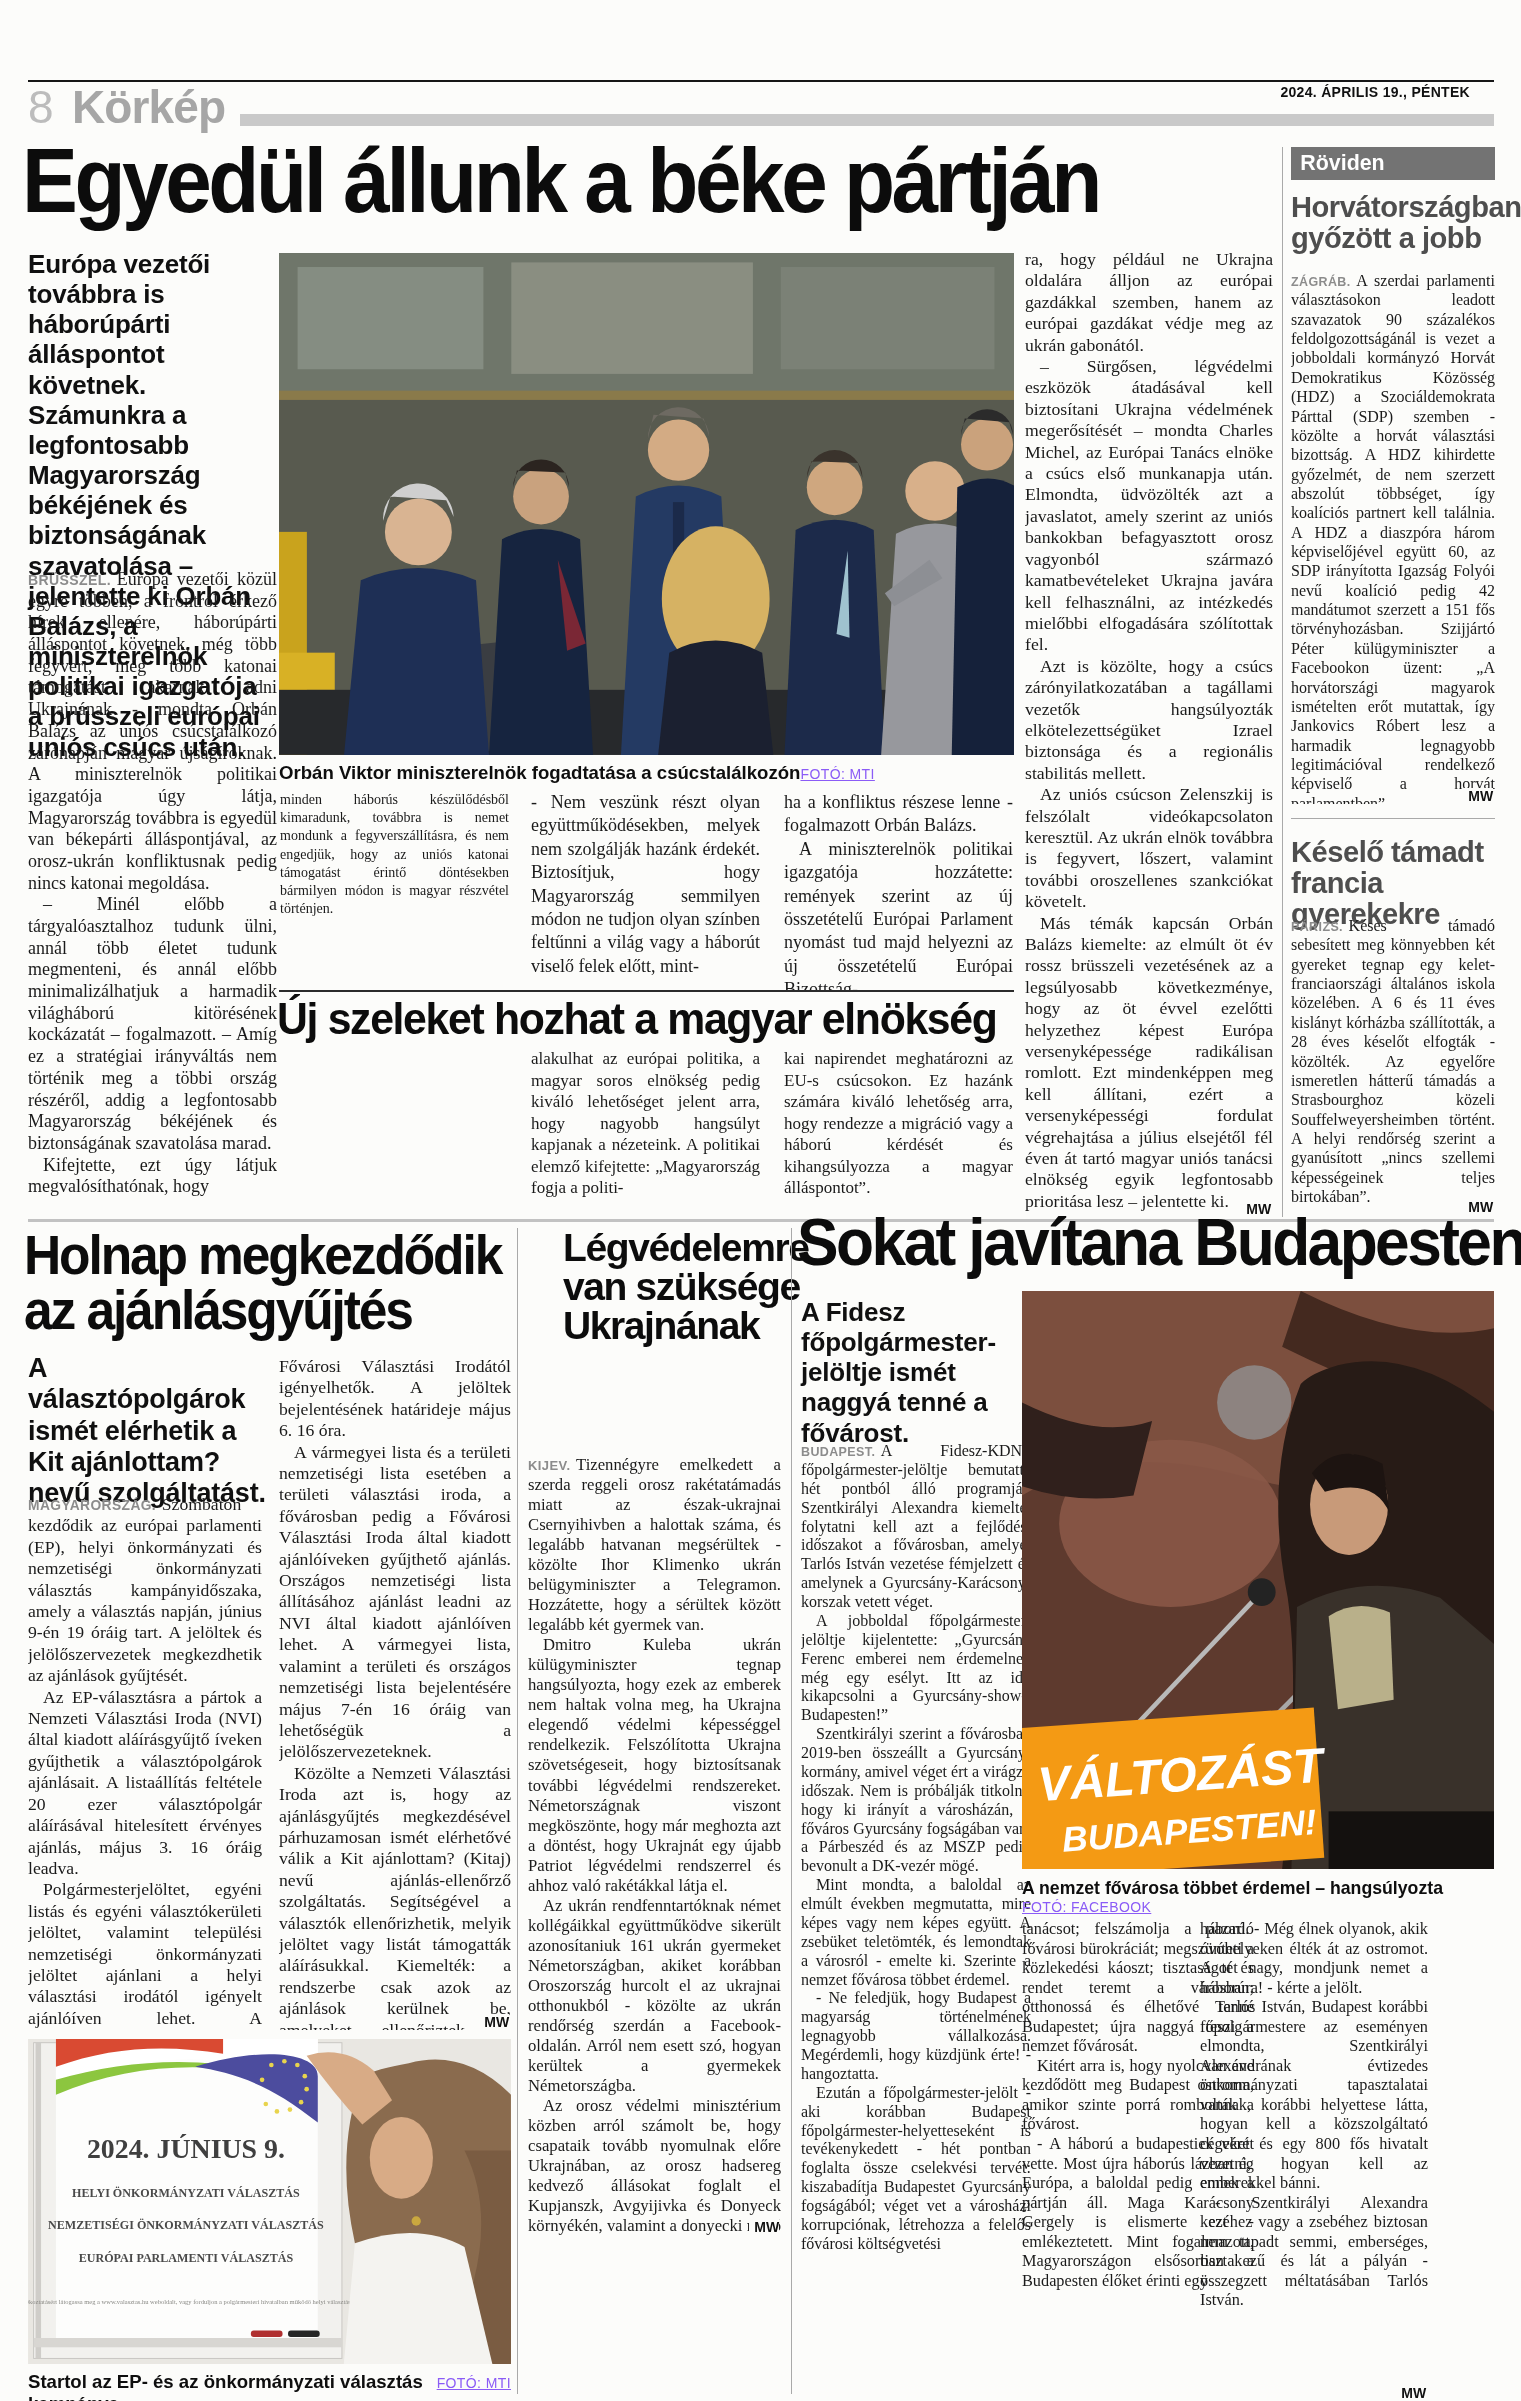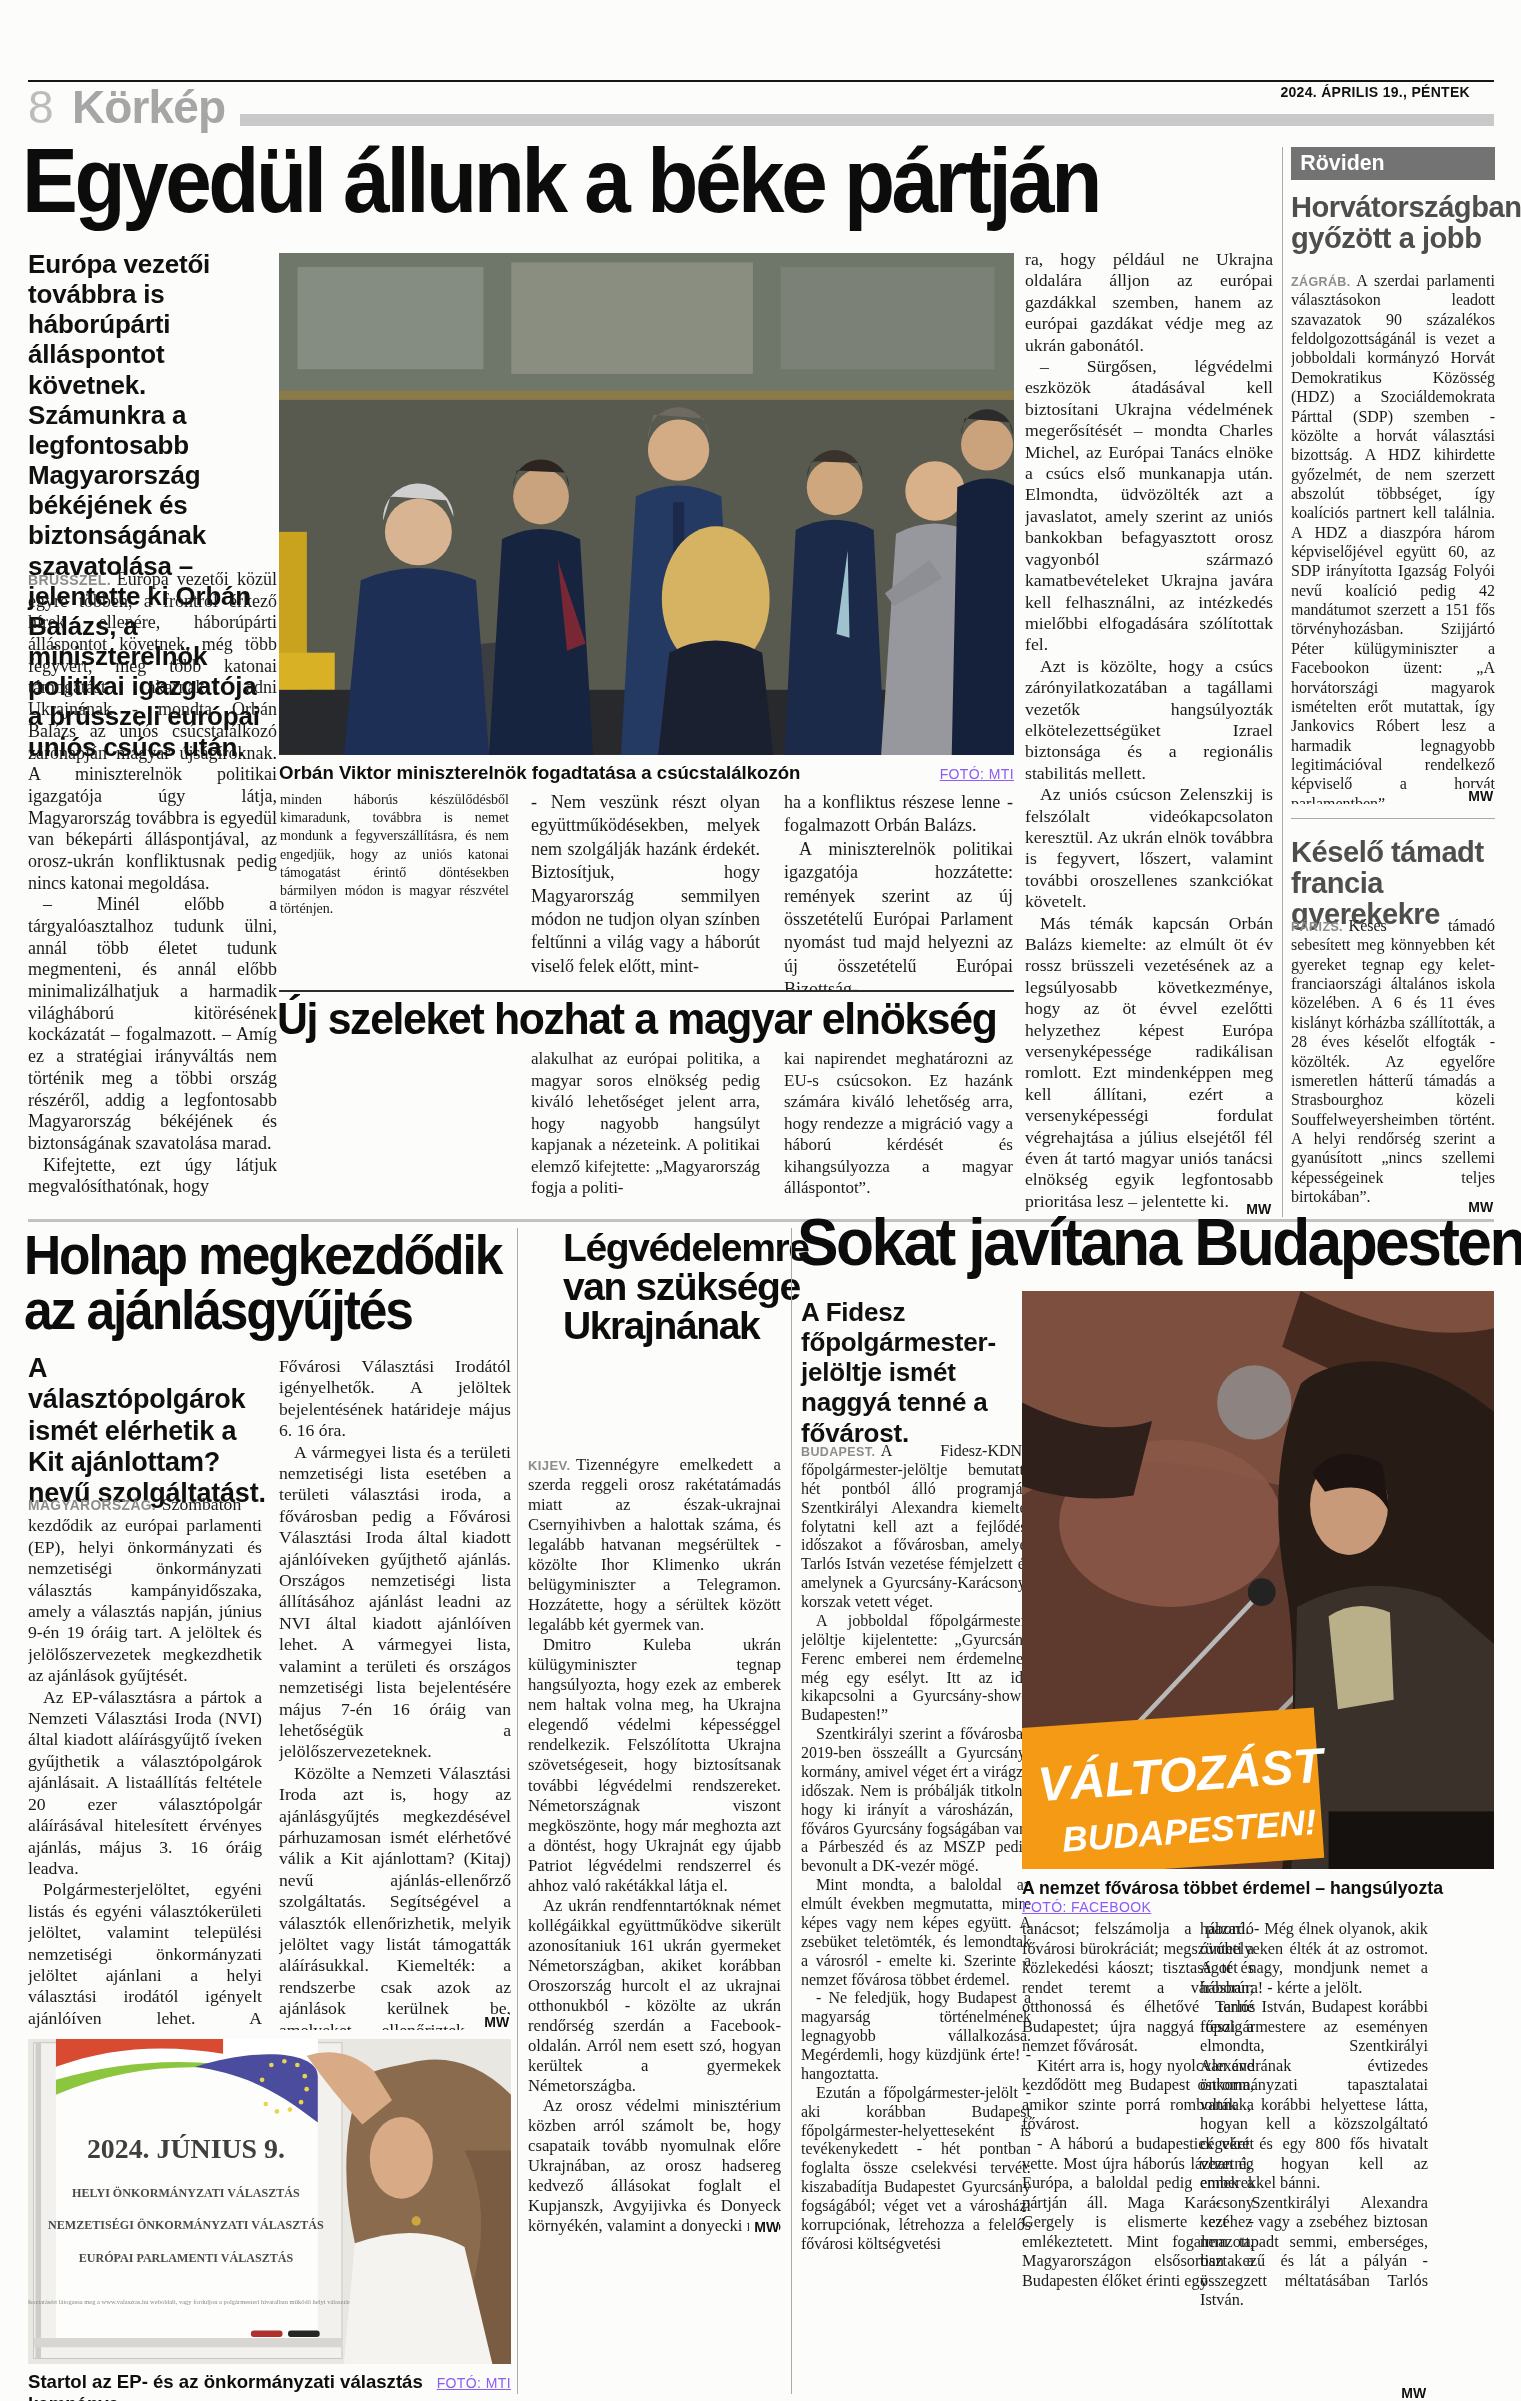--- a/index.html
+++ b/index.html
@@ -8,21 +8,21 @@
   .abs{position:absolute;}
   .serif{font-family:"Liberation Serif",serif;text-align:justify;}
   .serif p{margin:0;}
   .ind{text-indent:15px;}
   .dl{font-family:"Liberation Sans",sans-serif;font-weight:700;color:#8c8c8c;
       font-size:0.78em;letter-spacing:0.4px;margin-right:5.6px;}
   .mw{position:absolute;right:1.9px;bottom:-0.9px;font-weight:700;font-size:14px;
       font-family:"Liberation Sans",sans-serif;color:#111;background:#fcfcfa;padding-left:5.6px;}
   .hxl{font-weight:700;color:#0c0c0c;transform-origin:0 0;white-space:nowrap;}
   .lead{font-weight:700;line-height:1.16;color:#101010;letter-spacing:-0.2px;}
-  .caprow{display:flex;justify-content:space-between;align-items:baseline;}
+  .caprow{display:flex;justify-content:flex-start;align-items:baseline;}
   .cap{font-weight:700;font-size:18.6px;color:#0e0e0e;}
   .credit{font-size:14px;color:#8b5cf6;letter-spacing:0.4px;white-space:nowrap;text-decoration:underline;}
   .rule{background:#a9a9a9;}
   .colbox{overflow:hidden;}
   .sbhead{font-weight:700;color:#4e4e4e;letter-spacing:-0.5px;line-height:1.04;transform:scaleX(.97);transform-origin:0 0;}
   svg{display:block;}
 </style>
 </head>
 <body>
 

